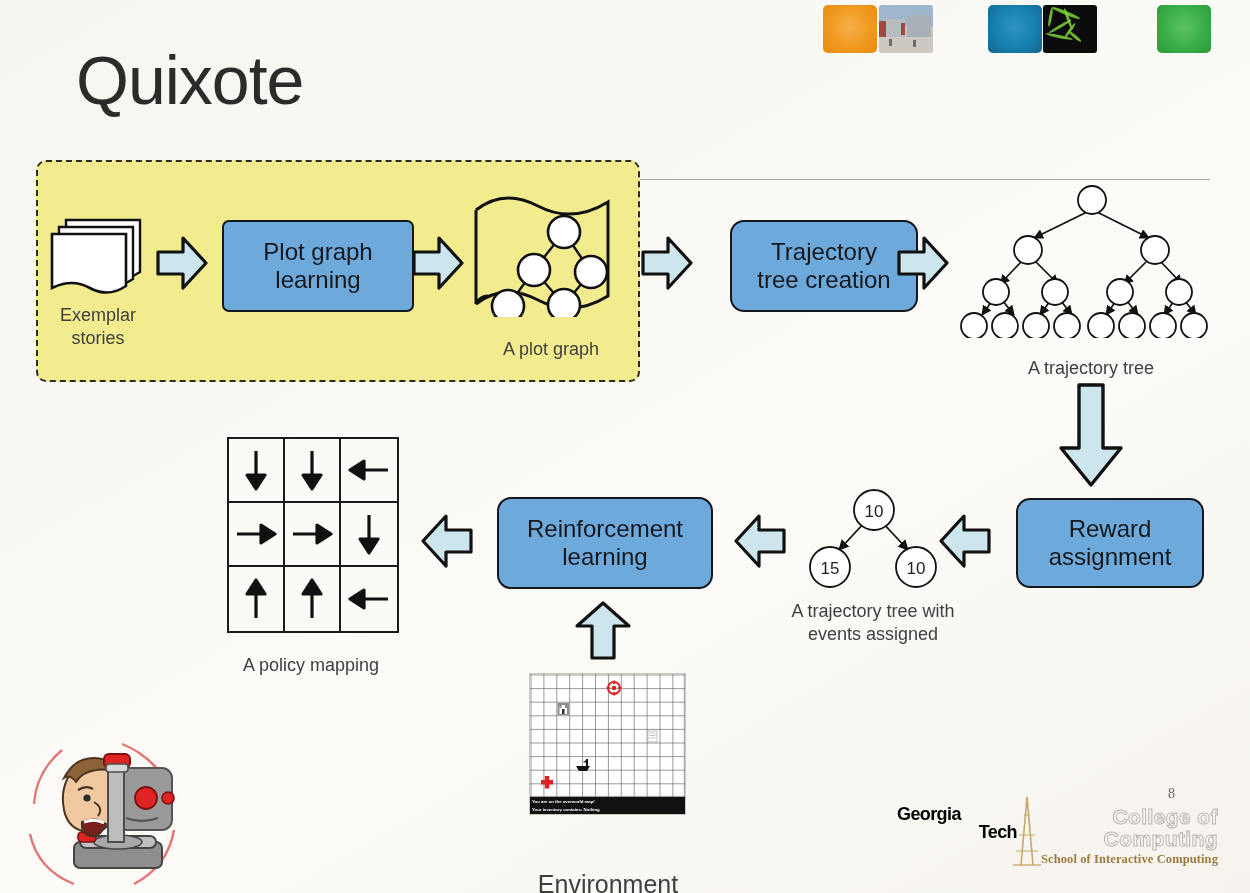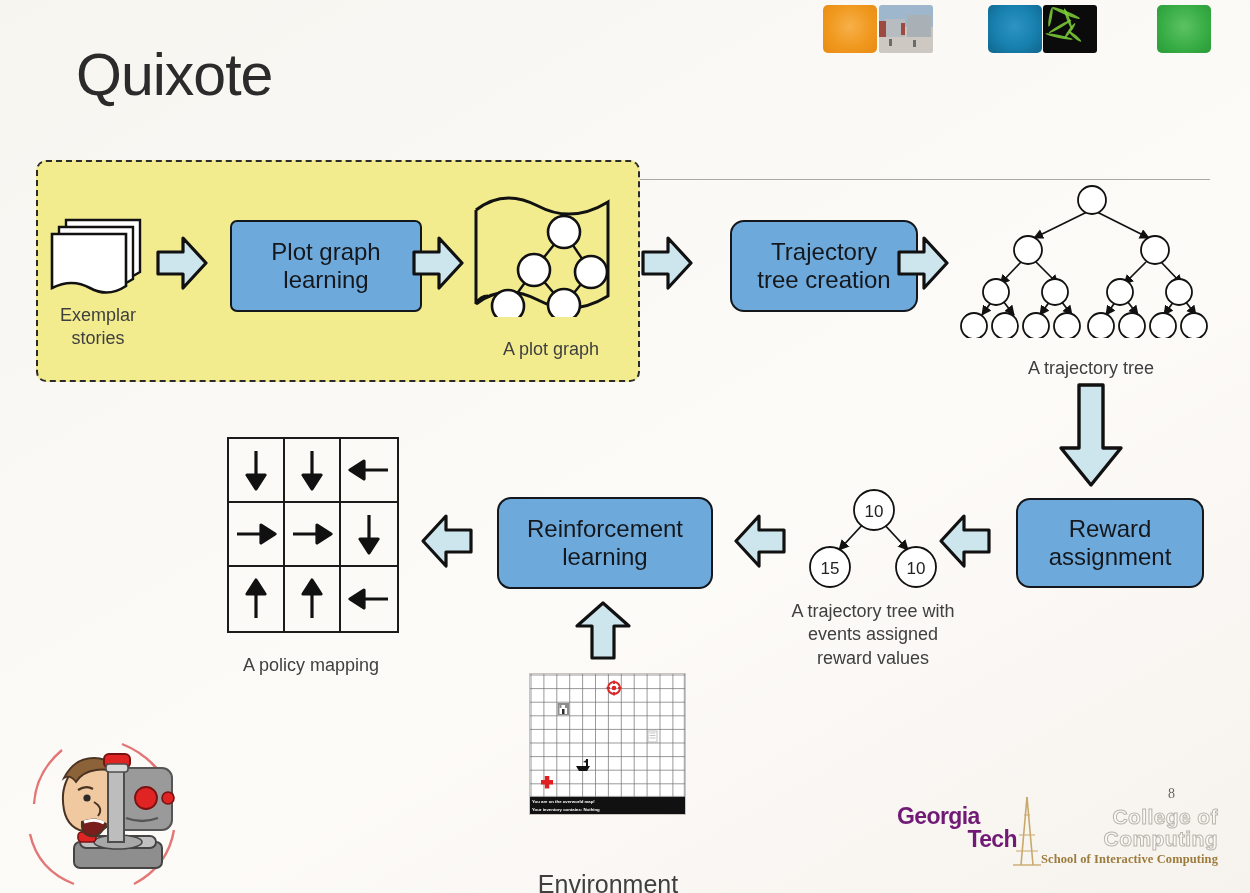--- a/index.html
+++ b/index.html
@@ -15,21 +15,21 @@
   .sq.photo{border-radius:3px;}
   .g-orange{left:0;background:radial-gradient(circle at 50% 45%,#f7b049 0%,#f0991f 55%,#e98b12 100%);}
   .g-blue{left:165px;background:radial-gradient(circle at 50% 45%,#2d94c4 0%,#1780ae 55%,#10658c 100%);}
   .g-green{left:334px;background:radial-gradient(circle at 50% 45%,#5cc263 0%,#37ac44 60%,#2a9a38 100%);}
   .ph-campus{left:56px;background:linear-gradient(#9fb7cc 0 46%,#c9c4bd 46% 100%);overflow:hidden;}
   .ph-campus .bld{position:absolute;background:#b6bcc0;}
   .ph-campus .red{position:absolute;background:#9d4b41;}
   .ph-neuro{left:220px;background:#0b0b0b;overflow:hidden;}
   .ph-neuro .fil{position:absolute;background:#7fd23a;border-radius:50%;opacity:.85;}
   
-  .title{position:absolute;left:76px;top:46px;font-size:59px;font-weight:300;color:#2b2b2b;letter-spacing:-1px;line-height:1;}
+  .title{position:absolute;left:76px;top:46px;font-size:68px;font-weight:300;color:#2b2b2b;letter-spacing:-1px;line-height:1;}
   .hrule{position:absolute;left:60px;top:179px;width:1150px;height:1px;background:#aaa9a6;}
   
   .yellowbox{position:absolute;left:36px;top:160px;width:600px;height:218px;background:#f2ec8f;border:2px dashed #2a2a2a;border-radius:10px;}
   
   .procbox{position:absolute;background:#6ea9db;border:2.5px solid #14181c;border-radius:14px;
            display:flex;align-items:center;justify-content:center;text-align:center;
            font-size:24px;color:#14181c;line-height:1.18;}
   .caption{position:absolute;text-align:center;font-size:18px;color:#3f3f3f;line-height:1.3;}
   
   .arrow{position:absolute;}
@@ -48,22 +48,22 @@
                     display:flex;align-items:center;justify-content:center;}
   .policygrid .cell:nth-child(3n){border-right:none;}
   .policygrid .cell:nth-child(n+7){border-bottom:none;}
   
   .envshot{position:absolute;left:529px;top:673px;width:155px;height:140px;background:#ffffff;border:1px solid #c9c6c0;}
   .envgrid{position:absolute;left:0;top:0;width:155px;height:123px;}
   .envbar{position:absolute;left:0;bottom:0;width:155px;height:17px;background:#111;color:#fff;
           font-family:"Liberation Sans",sans-serif;font-size:4.3px;line-height:1.85;padding:1px 2px;box-sizing:border-box;
           overflow:hidden;white-space:nowrap;font-weight:bold;}
   
-  .gtlogo{position:absolute;left:897px;top:805px;width:120px;height:58px;color:#701a75;
-          font-family:"Liberation Sans",sans-serif;font-weight:bold;font-size:23px;line-height:1.02;letter-spacing:-.6px;}
+  .gtlogo{position:absolute;left:897px;top:805px;width:120px;height:58px;color:#000000;
+          font-family:"Liberation Sans",sans-serif;font-weight:bold;font-size:18px;line-height:1.02;letter-spacing:-.6px;}
   .gtlogo .l2{text-align:right;}
   .coc{position:absolute;left:1023px;top:806px;width:195px;text-align:right;}
   .coc .outl{font-family:"Liberation Sans",sans-serif;font-weight:bold;font-size:21px;line-height:1.05;
              color:#fbfaf7;-webkit-text-stroke:1px #b9b4ac;letter-spacing:.4px;}
   .coc .sic{font-family:"Liberation Serif","DejaVu Serif",serif;font-weight:bold;font-size:12.5px;color:#9c7b3c;margin-top:2px;letter-spacing:.1px;padding-left:8px;}
   .pagenum{position:absolute;left:1168px;top:786px;font-family:"Liberation Serif",serif;font-size:14px;color:#666;}
   .mascot{position:absolute;left:22px;top:738px;width:170px;height:152px;}
 </style>
 </head>
 <body>
@@ -110,21 +110,21 @@
     <div>Exemplar</div>
     <div>stories</div>
   </div>
 
   <div class="arrow" style="left:155px;top:232px;">
     <svg width="54" height="62" viewBox="0 0 54 62">
       <path d="M3,20 H28 V6 L51,31 L28,56 V42 H3 Z" fill="#cde6ee" stroke="#111" stroke-width="3.2" stroke-linejoin="round"></path>
     </svg>
   </div>
 
-  <div class="procbox" style="left:230px;top:220px;width:188px;height:88px;border-radius:7px;">
+  <div class="procbox" style="left:222px;top:220px;width:188px;height:88px;border-radius:7px;">
     <div>
       <div>Plot graph</div>
       <div>learning</div>
     </div>
   </div>
 
   <div class="arrow" style="left:411px;top:232px;">
     <svg width="54" height="62" viewBox="0 0 54 62">
       <path d="M3,20 H28 V6 L51,31 L28,56 V42 H3 Z" fill="#cde6ee" stroke="#111" stroke-width="3.2" stroke-linejoin="round"></path>
     </svg>
@@ -242,21 +242,20 @@
       <circle cx="30" cy="79" r="20" fill="#fff" stroke="#111" stroke-width="1.8"></circle>
       <circle cx="116" cy="79" r="20" fill="#fff" stroke="#111" stroke-width="1.8"></circle>
       <text id="rt-root" x="74" y="29" text-anchor="middle" font-family="Liberation Sans, sans-serif" font-size="17" fill="#222">10</text>
       <text id="rt-left" x="30" y="86" text-anchor="middle" font-family="Liberation Sans, sans-serif" font-size="17" fill="#222">15</text>
       <text id="rt-right" x="116" y="86" text-anchor="middle" font-family="Liberation Sans, sans-serif" font-size="17" fill="#222">10</text>
     </svg>
   </div>
   <div class="caption" style="left:768px;top:600px;width:210px;">
     <div>A trajectory tree with</div>
     <div>events assigned</div>
-    <div>reward values</div>
   </div>
 
   <div class="arrow" style="left:733px;top:510px;">
     <svg width="54" height="62" viewBox="0 0 54 62">
       <path d="M51,20 H26 V6 L3,31 L26,56 V42 H51 Z" fill="#cde6ee" stroke="#111" stroke-width="3.2" stroke-linejoin="round"></path>
     </svg>
   </div>
 
   <div class="procbox" style="left:497px;top:497px;width:212px;height:88px;">
     <div>

